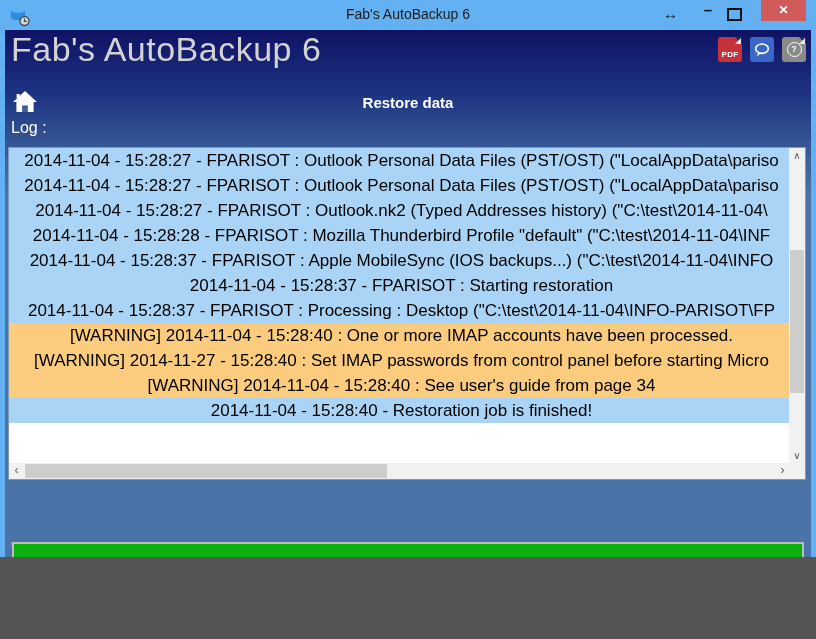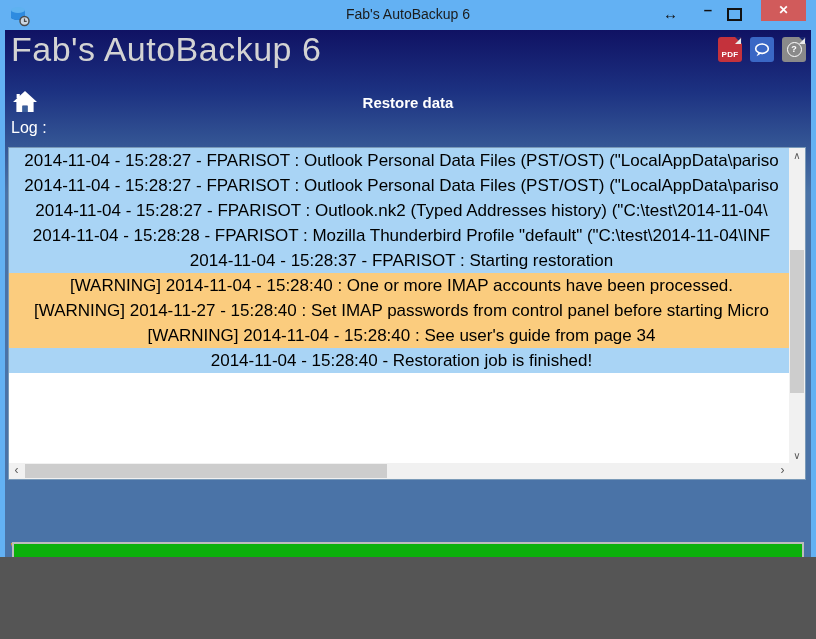--- a/index.html
+++ b/index.html
@@ -131,21 +131,23 @@
     <div class="section-title">Restore data</div>
 
     <div class="log-label">Log :</div>
 
     <div class="log-box">
       <div class="log-list">
           <div class="log-row info">2014-11-04 - 15:28:27 - FPARISOT : Outlook Personal Data Files (PST/OST) ("LocalAppData\pariso</div>
           <div class="log-row info">2014-11-04 - 15:28:27 - FPARISOT : Outlook Personal Data Files (PST/OST) ("LocalAppData\pariso</div>
           <div class="log-row info">2014-11-04 - 15:28:27 - FPARISOT : Outlook.nk2 (Typed Addresses history) ("C:\test\2014-11-04\</div>
           <div class="log-row info">2014-11-04 - 15:28:28 - FPARISOT : Mozilla Thunderbird Profile "default" ("C:\test\2014-11-04\INF</div>
+          <div class="log-row info">2014-11-04 - 15:28:37 - FPARISOT : Apple MobileSync (IOS backups...) ("C:\test\2014-11-04\INFO</div>
           <div class="log-row info">2014-11-04 - 15:28:37 - FPARISOT : Starting restoration</div>
+          <div class="log-row info">2014-11-04 - 15:28:37 - FPARISOT : Processing : Desktop ("C:\test\2014-11-04\INFO-PARISOT\FP</div>
           <div class="log-row warning">[WARNING] 2014-11-04 - 15:28:40 : One or more IMAP accounts have been processed.</div>
           <div class="log-row warning">[WARNING] 2014-11-27 - 15:28:40 : Set IMAP passwords from control panel before starting Micro</div>
           <div class="log-row warning">[WARNING] 2014-11-04 - 15:28:40 : See user's guide from page 34</div>
           <div class="log-row info">2014-11-04 - 15:28:40 - Restoration job is finished!</div>
         </div>
 
       <div class="vscroll">
         <div class="arrow up">∧</div>
         <div class="vthumb"></div>
         <div class="arrow down">∨</div>

